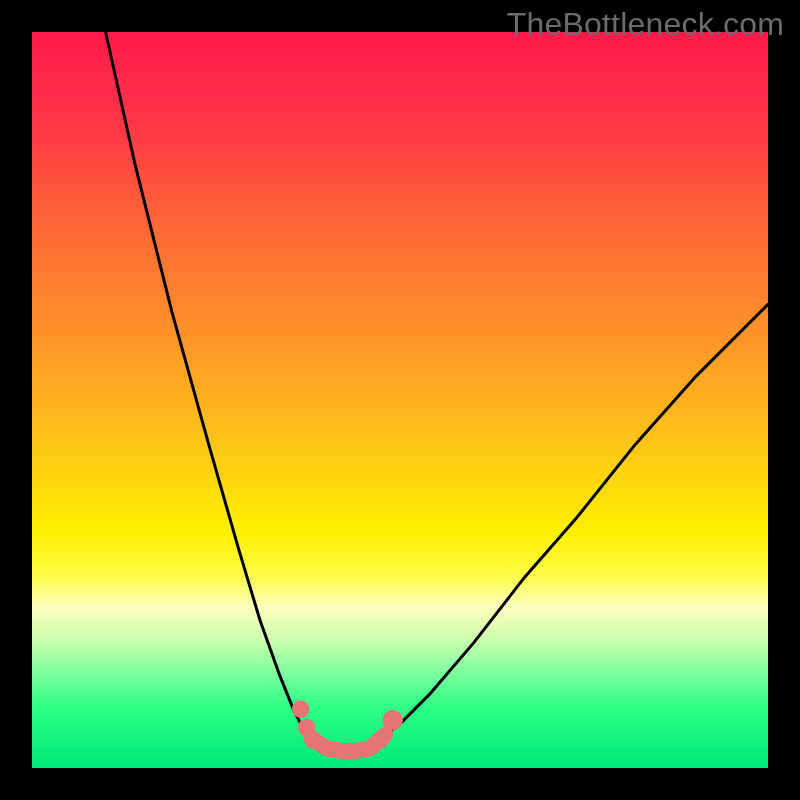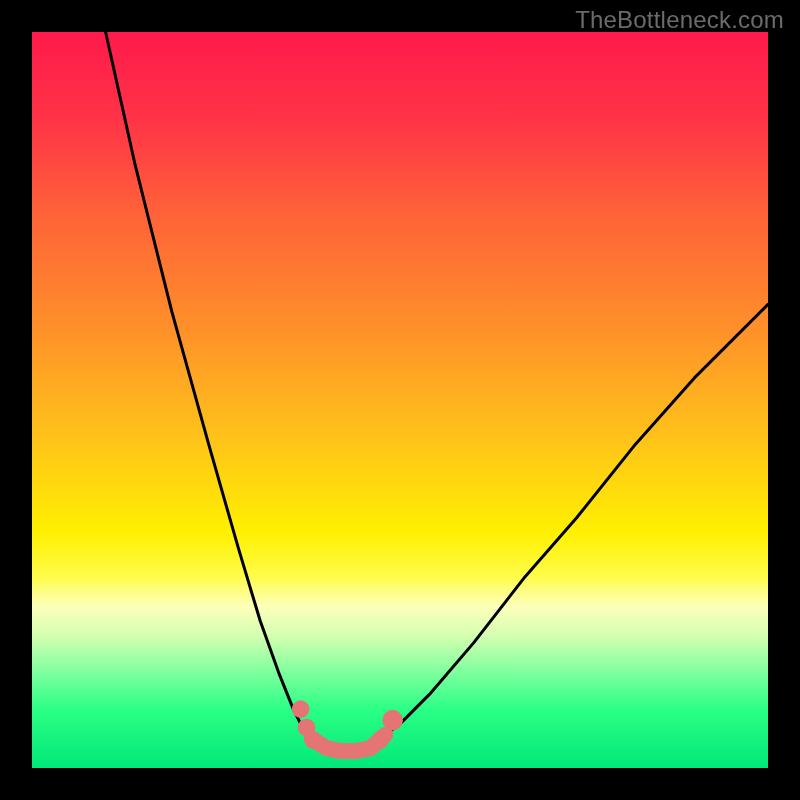--- a/index.html
+++ b/index.html
@@ -25,21 +25,21 @@
     left: 32px;
     width: 736px;
     height: 736px;
     
   }
   .watermark {
     position: absolute;
     top: 6px;
     right: 16px;
     color: #6b6b6b;
-    font-size: 24px;
+    font-size: 32px;
     font-weight: 500;
     letter-spacing: 0.2px;
   }
   svg.curve {
     position: absolute;
     top: 32px;
     left: 32px;
     width: 736px;
     height: 736px;
     overflow: visible;

